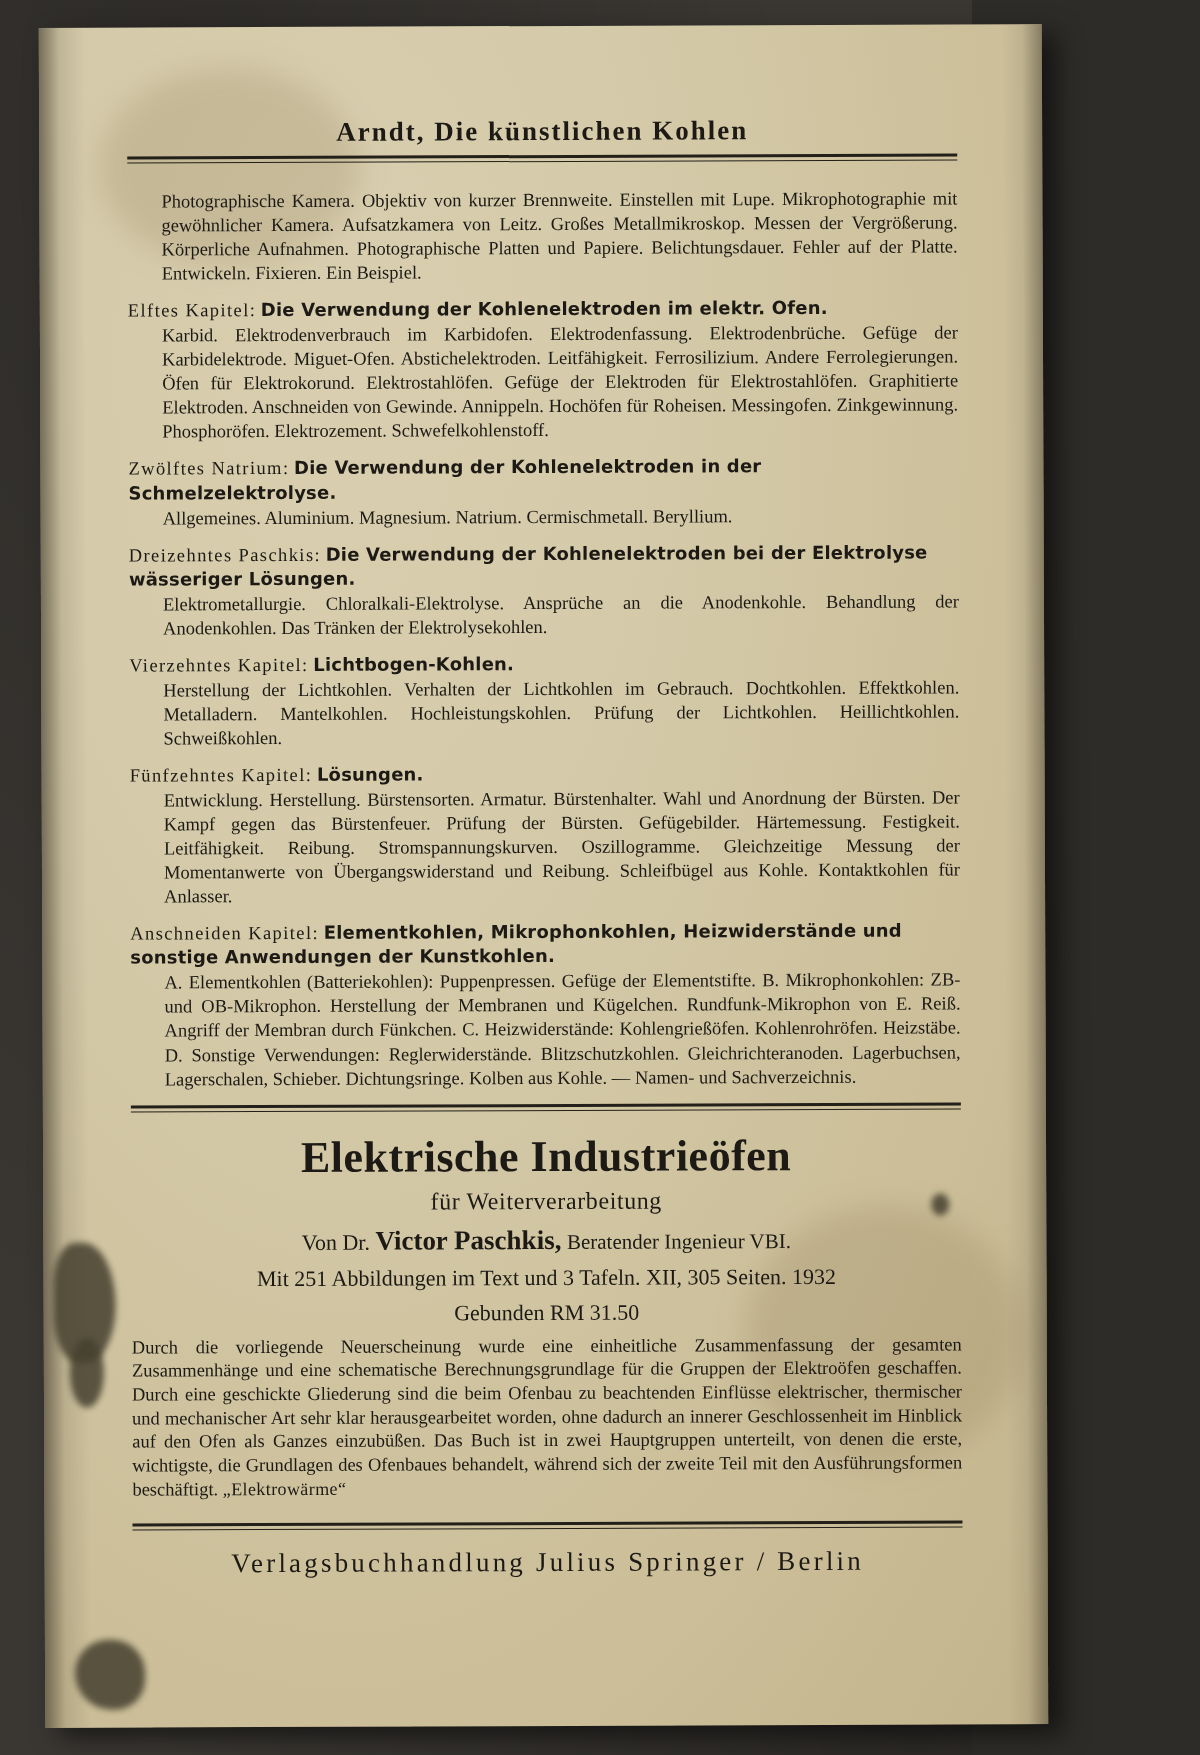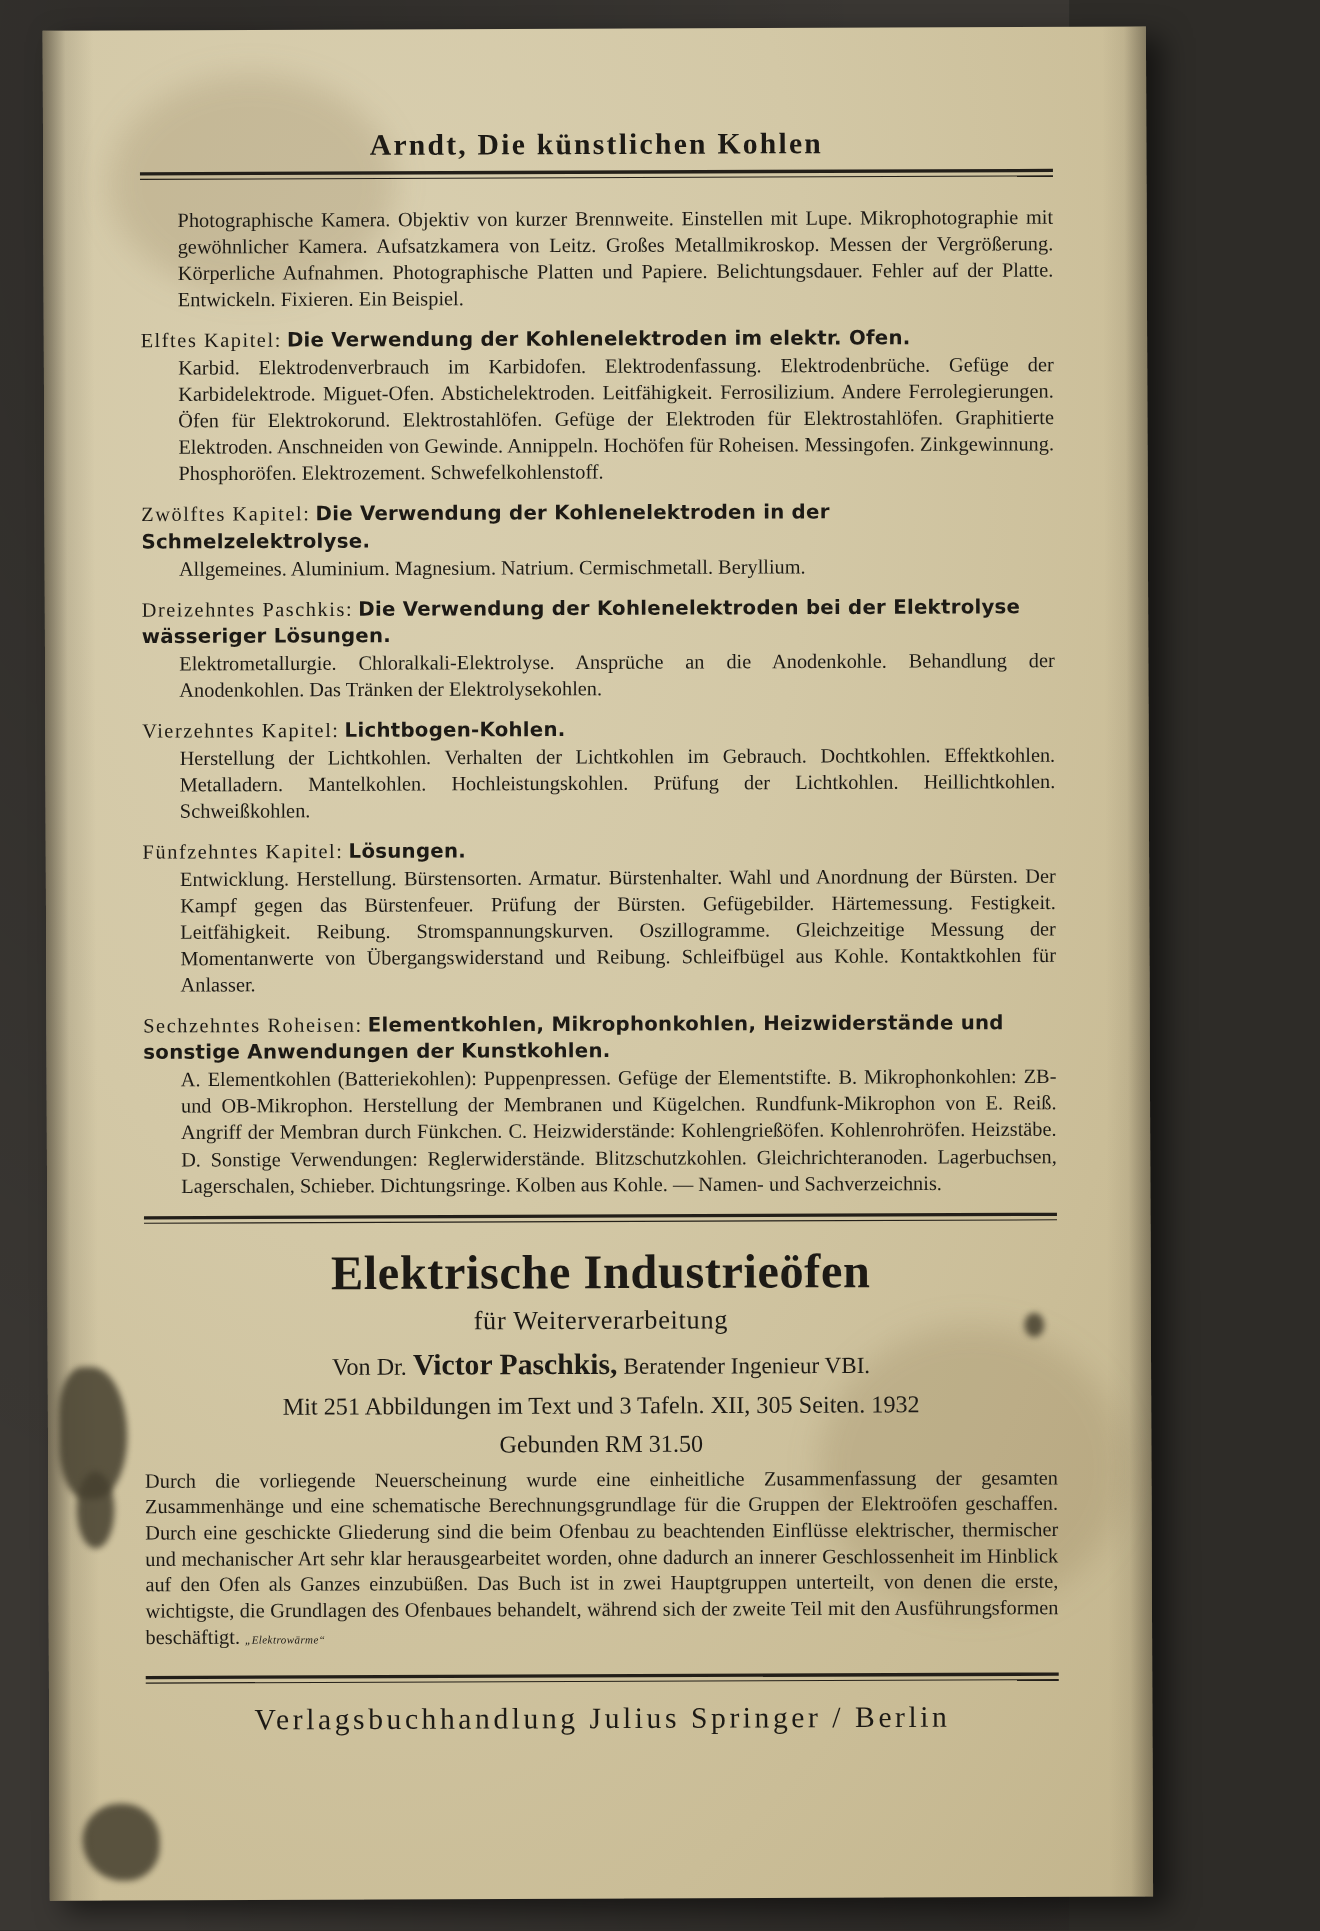--- a/index.html
+++ b/index.html
@@ -146,22 +146,21 @@
     line-height: 1.25;
     margin-bottom: 8px;
   }
   .ad-body {
     font-size: 18.5px;
     line-height: 1.28;
     text-align: justify;
     margin: 0;
   }
   .ad-source {
-    font-style: italic;
-    font-size: 10px;
+    font-size: 18px;
     letter-spacing: 0.4px;
   }
   .publisher {
     text-align: center;
     font-size: 27px;
     letter-spacing: 3.2px;
     margin-top: 18px;
   }
   .rule-ad-top {
     border-top: 3px solid #231f19;
@@ -195,21 +194,21 @@
       <div class="block">
         <div class="chapter-line">
           <span class="chap-label">Elftes Kapitel:</span>
           <span class="chap-title">Die Verwendung der Kohlenelektroden im elektr. Ofen.</span>
         </div>
         <p class="para indent">Karbid. Elektrodenverbrauch im Karbidofen. Elektrodenfassung. Elektrodenbrüche. Gefüge der Karbidelektrode. Miguet-Ofen. Abstichelektroden. Leitfähigkeit. Ferrosilizium. Andere Ferrolegierungen. Öfen für Elektrokorund. Elektrostahlöfen. Gefüge der Elektroden für Elektrostahlöfen. Graphitierte Elektroden. Anschneiden von Gewinde. Annippeln. Hochöfen für Roheisen. Messingofen. Zinkgewinnung. Phosphoröfen. Elektrozement. Schwefelkohlenstoff.</p>
       </div>
 
       <div class="block">
         <div class="chapter-line">
-          <span class="chap-label">Zwölftes Kapitel:</span>
+          <span class="chap-label">Zwölftes Natrium:</span>
           <span class="chap-title">Die Verwendung der Kohlenelektroden in der Schmelzelektrolyse.</span>
         </div>
         <p class="para indent">Allgemeines. Aluminium. Magnesium. Natrium. Cermischmetall. Beryllium.</p>
       </div>
 
       <div class="block">
         <div class="chapter-line">
           <span class="chap-label">Dreizehntes Paschkis:</span>
           <span class="chap-title">Die Verwendung der Kohlenelektroden bei der Elektrolyse wässeriger Lösungen.</span>
         </div>
@@ -227,21 +226,21 @@
       <div class="block">
         <div class="chapter-line">
           <span class="chap-label">Fünfzehntes Kapitel:</span>
           <span class="chap-title">Lösungen.</span>
         </div>
         <p class="para indent">Entwicklung. Herstellung. Bürstensorten. Armatur. Bürstenhalter. Wahl und Anordnung der Bürsten. Der Kampf gegen das Bürstenfeuer. Prüfung der Bürsten. Gefügebilder. Härtemessung. Festigkeit. Leitfähigkeit. Reibung. Stromspannungskurven. Oszillogramme. Gleichzeitige Messung der Momentanwerte von Übergangswiderstand und Reibung. Schleifbügel aus Kohle. Kontaktkohlen für Anlasser.</p>
       </div>
 
       <div class="block">
         <div class="chapter-line">
-          <span class="chap-label">Sechzehntes Roheisen:</span>
+          <span class="chap-label">Anschneiden Kapitel:</span>
           <span class="chap-title">Elementkohlen, Mikrophonkohlen, Heizwiderstände und sonstige Anwendungen der Kunstkohlen.</span>
         </div>
         <p class="para indent">A. Elementkohlen (Batteriekohlen): Puppenpressen. Gefüge der Elementstifte. B. Mikrophonkohlen: ZB- und OB-Mikrophon. Herstellung der Membranen und Kügelchen. Rundfunk-Mikrophon von E. Reiß. Angriff der Membran durch Fünkchen. C. Heizwiderstände: Kohlengrießöfen. Kohlenrohröfen. Heizstäbe. D. Sonstige Verwendungen: Reglerwiderstände. Blitzschutzkohlen. Gleichrichteranoden. Lagerbuchsen, Lagerschalen, Schieber. Dichtungsringe. Kolben aus Kohle. — Namen- und Sachverzeichnis.</p>
       </div>
 
       <div class="rule-ad-top"></div>
 
       <div id="ad">
         <div class="ad-title">Elektrische Industrieöfen</div>
         <div class="ad-sub">für Weiterverarbeitung</div>

